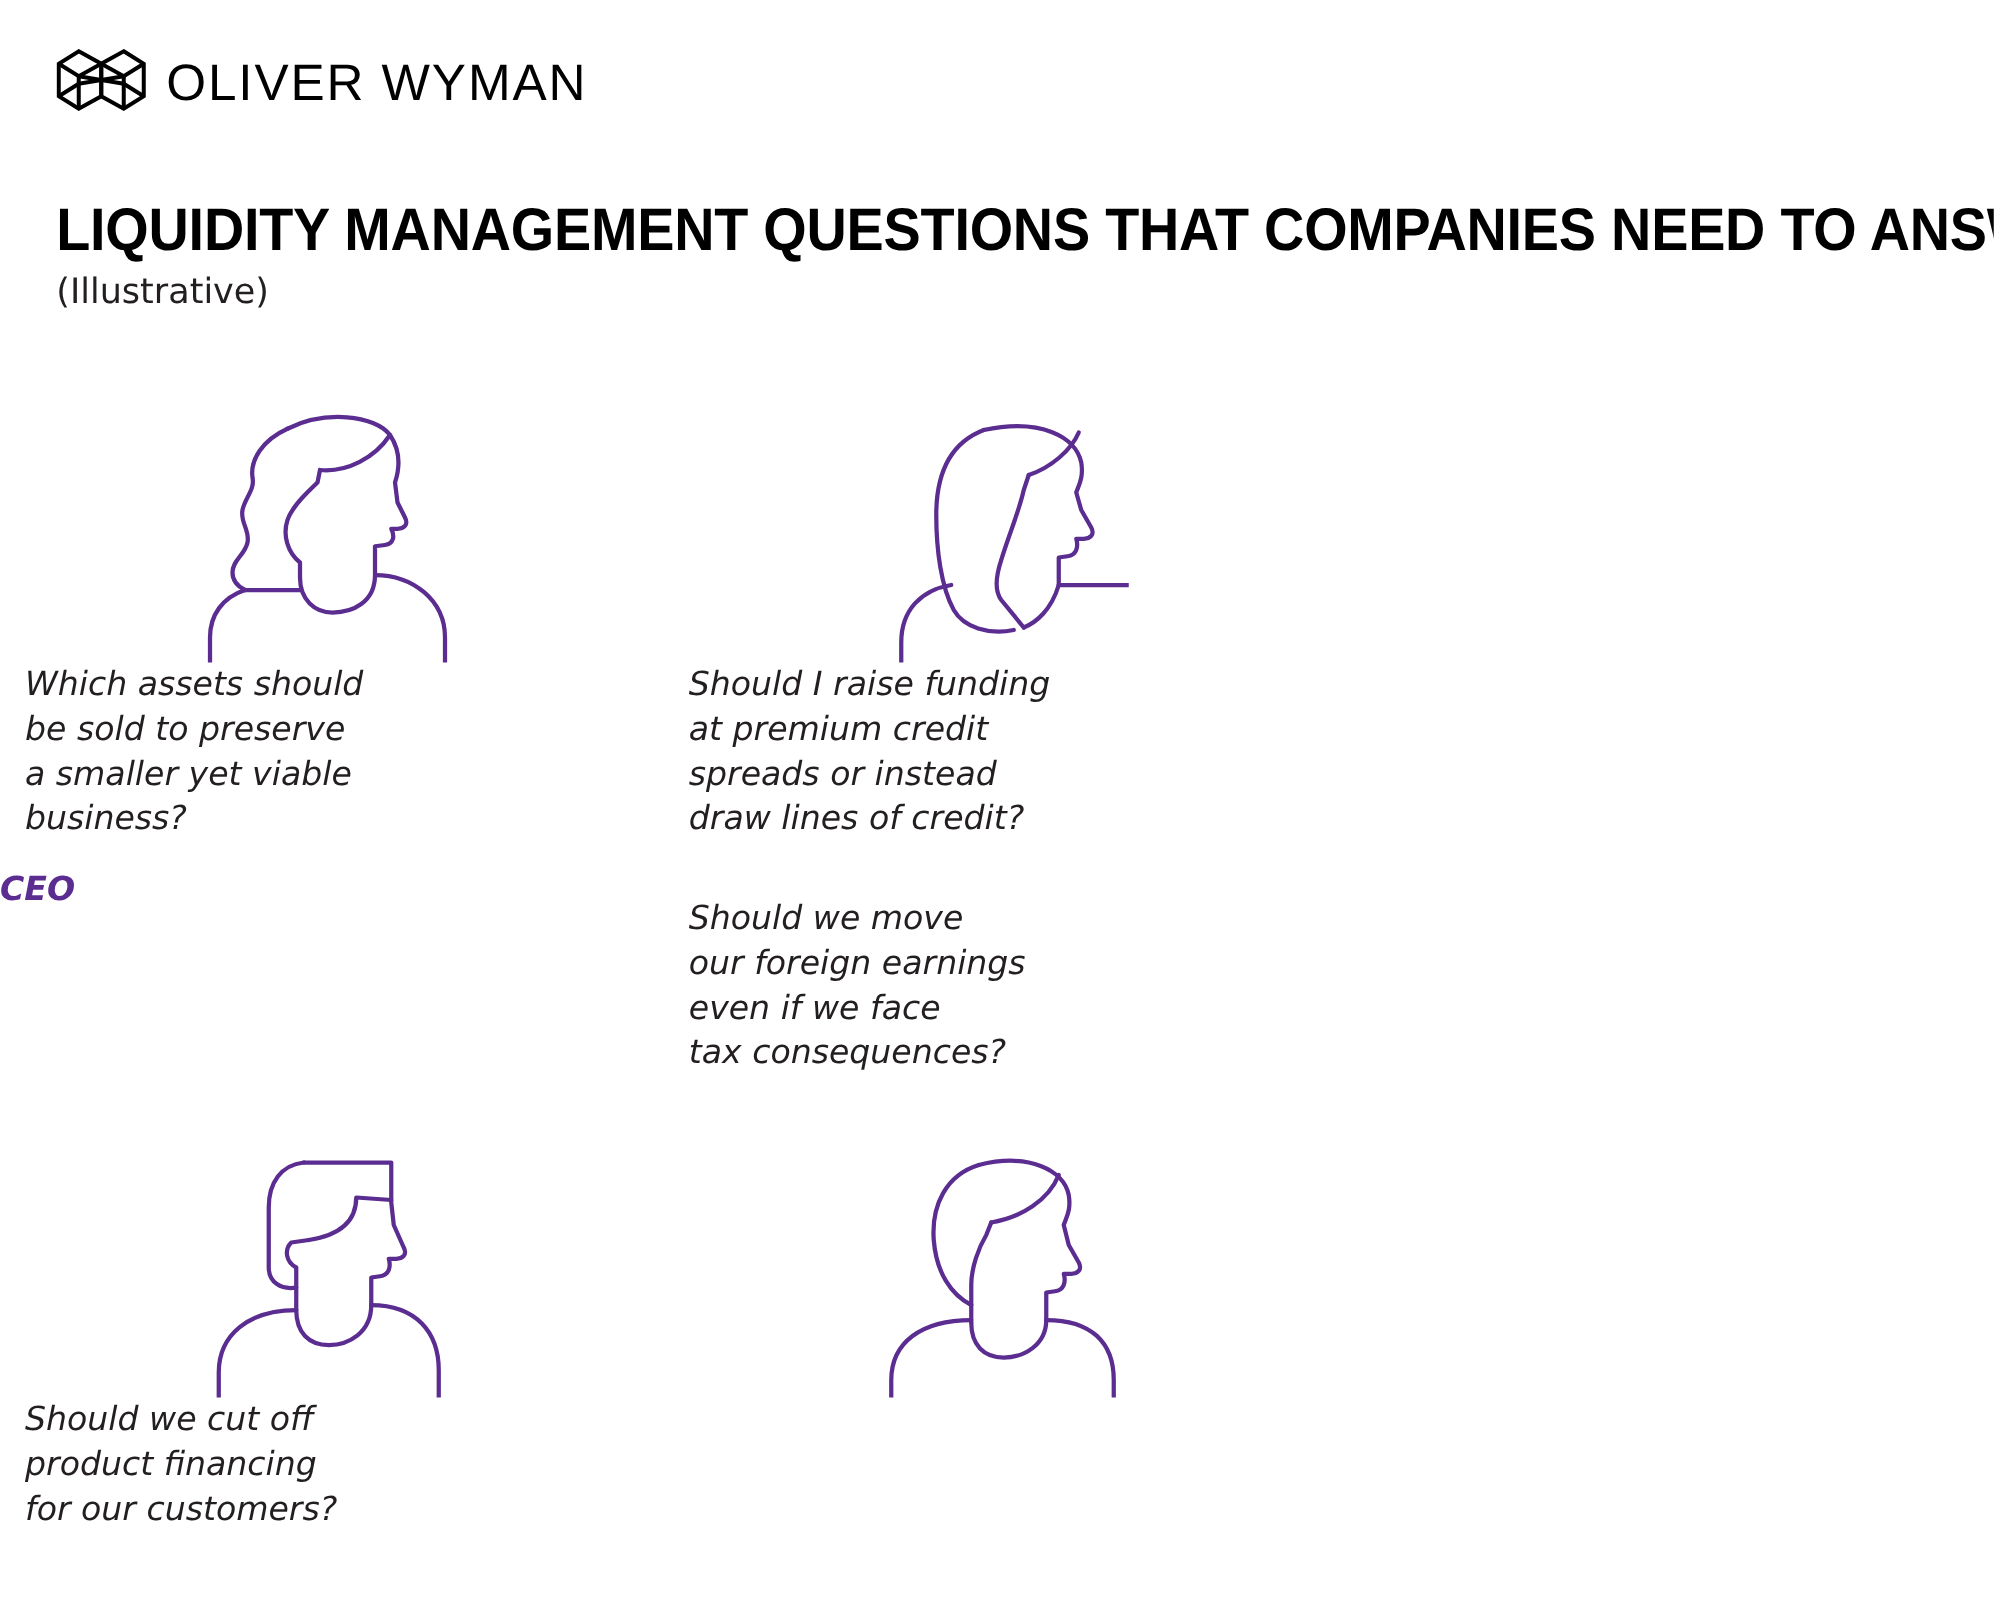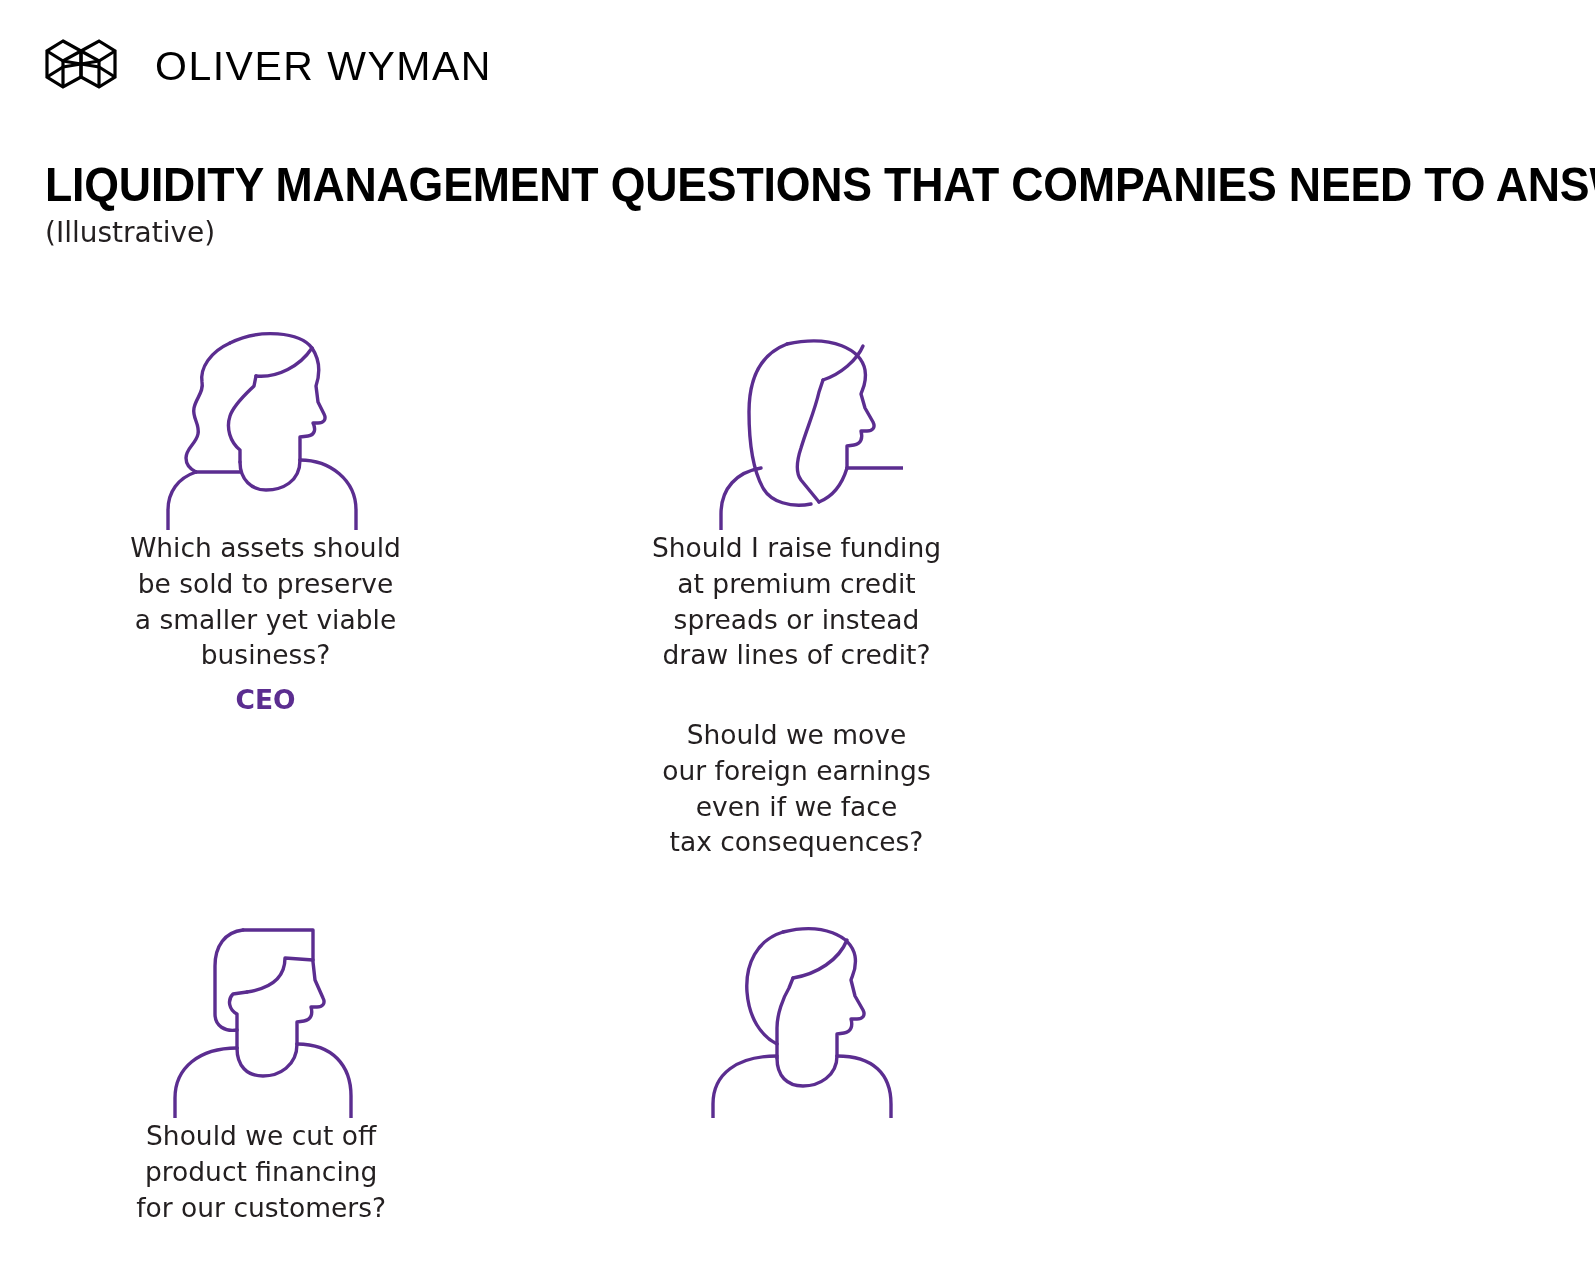--- a/index.html
+++ b/index.html
@@ -16,21 +16,21 @@
     overflow: hidden;
   }
 
   
   .logo-row {
     position: absolute;
     left: 45px;
     top: 38px;
     display: flex;
     align-items: center;
-    gap: 38px;
+    gap: 16px;
   }
   .logo-mark { display: block; }
   .logo-word {
     font-family: "Liberation Sans", sans-serif;
     font-size: 41px;
     letter-spacing: 1.5px;
     font-weight: 400;
     color: #000000;
     line-height: 1;
     white-space: nowrap;
@@ -79,36 +79,37 @@
     align-items: center;
   }
   .card-icon {
     height: 200px;
     display: flex;
     align-items: flex-start;
     justify-content: center;
   }
   .card-body {
     width: 100%;
-    text-align: center;
+    text-align: left;
+    font-style: italic;
   }
   .question {
     font-size: 26.5px;
     line-height: 1.35;
     color: #231f20;
     margin: 0;
     padding: 0 20px;
     white-space: pre-line;
   }
   .q-gap { height: 44px; }
   .role {
     font-size: 26.5px;
     font-weight: 700;
     color: #5b2d90;
-    margin-top: 10px;
+    margin-top: 22px;
     line-height: 1.3;
   }
 
   
   .row-1 .col { padding-top: 0px; }
   .row-2 { margin-top: 58px; gap: 14px; }
   .col-left   { padding-left: 0px; }
   .col-mid    { }
   .col-right  { }
 

